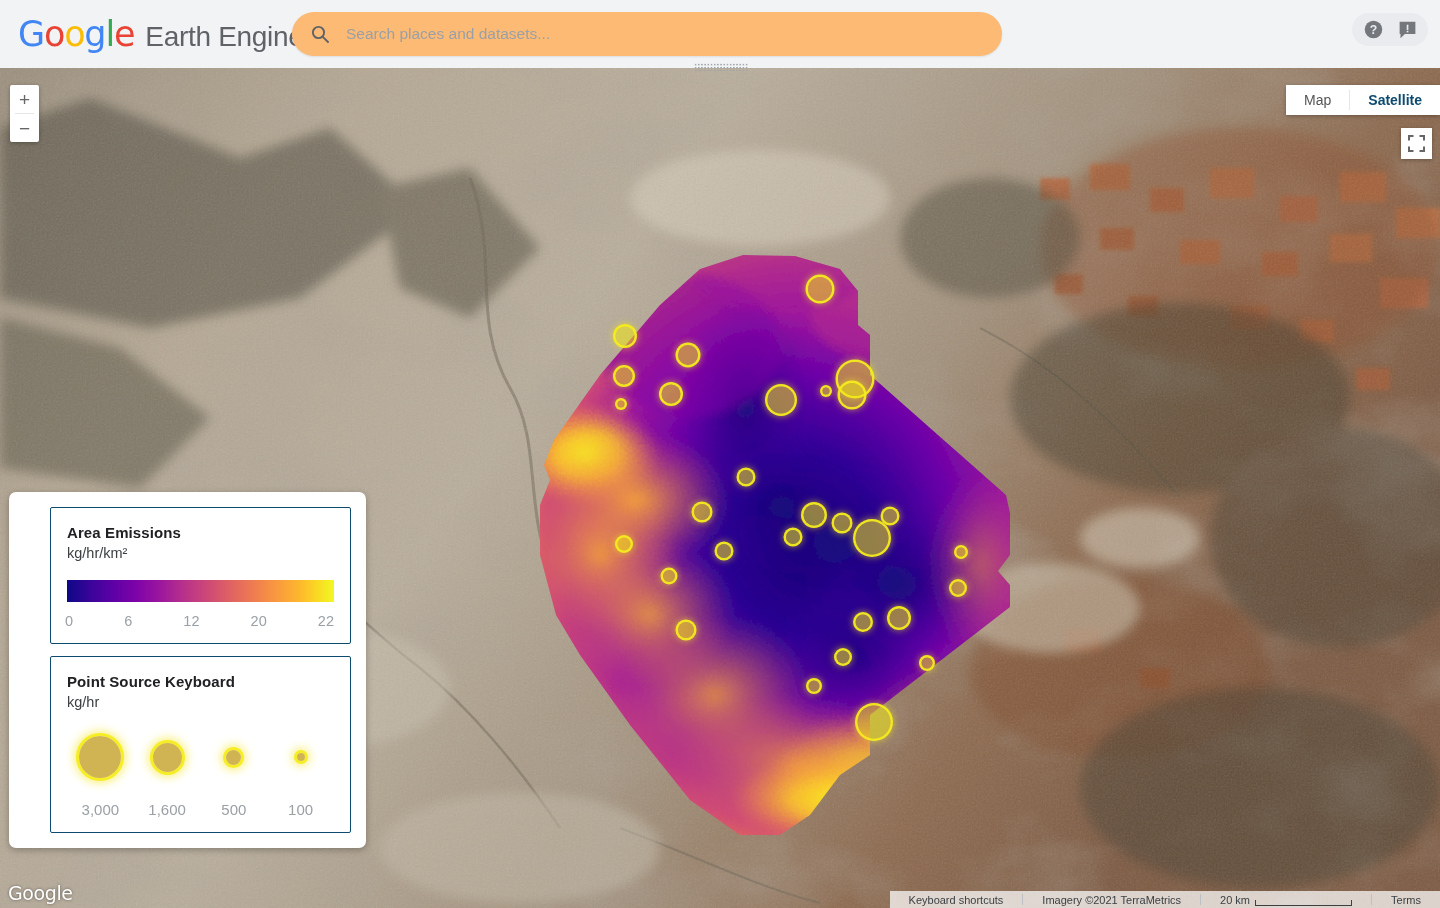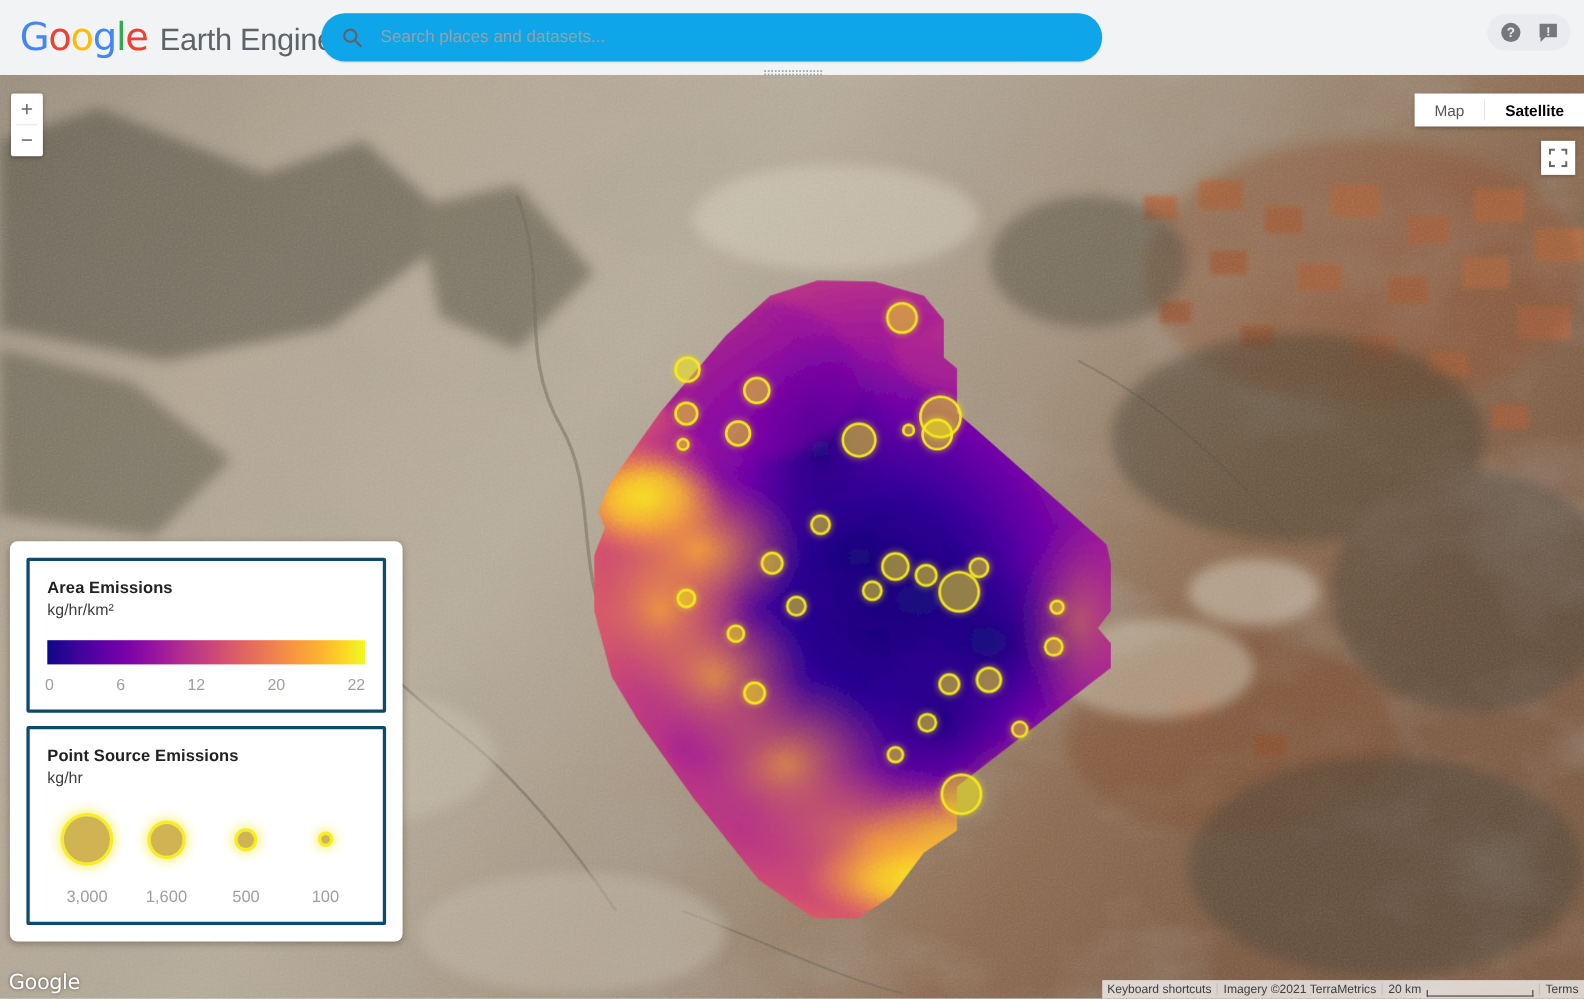--- a/index.html
+++ b/index.html
@@ -33,21 +33,21 @@
   .g-logo span { display: inline-block; }
   .ee-title {
     font-size: 28px; line-height: 30px;
     color: #5f6368; margin-left: 11px;
     letter-spacing: -0.3px; font-weight: 400;
   }
 
   .searchbar {
     position: absolute; left: 292px; top: 12px;
     width: 710px; height: 44px;
-    background: #0ea5e9;
+    background: #fdba74;
     border-radius: 22px;
     display: flex; align-items: center;
     box-shadow: 0 1px 2px rgba(60,64,67,0.12);
   }
   .search-icon { margin-left: 18px; display: flex; width: 20px; height: 20px; }
   .search-input {
     border: none; outline: none; background: transparent;
     margin-left: 16px; font-size: 15.5px;
     font-family: "Liberation Sans", sans-serif;
     color: #3c4043; width: 620px;
@@ -128,21 +128,21 @@
     background: #fff;
     box-shadow: 0 1px 4px rgba(0,0,0,.3);
     z-index: 20;
   }
   .mt-btn {
     border: none; background: transparent; cursor: pointer;
     font-size: 14px; color: #565656;
     font-family: "Liberation Sans", sans-serif;
     padding: 0 18px; height: 100%;
   }
-  .mt-btn.active { font-weight: bold; color: #000000; }
+  .mt-btn.active { font-weight: bold; color: #0c4a6e; }
   .mt-div { width: 1px; background: #e6e6e6; margin: 5px 0; }
 
   .fullscreen-btn {
     position: absolute; right: 8px; top: 60px;
     width: 31px; height: 31px;
     background: #fff; border: none; cursor: pointer;
     box-shadow: 0 1px 4px rgba(0,0,0,.3);
     display: flex; align-items: center; justify-content: center;
     z-index: 20;
   }
@@ -151,23 +151,24 @@
   .legend-panel {
     position: absolute; left: 9px; top: 424px;
     width: 357px;
     background: #ffffff;
     border-radius: 7px;
     box-shadow: 0 2px 7px rgba(0,0,0,.28);
     padding: 15px;
     z-index: 25;
   }
   .legend-card {
-    border: 3px solid #0c4a6e;
+    border: 1px solid #0c4a6e;
     border-radius: 2px;
     padding: 16px 16px 14px 16px;
+    margin-left: 26px;
   }
   .legend-card + .legend-card { margin-top: 12px; }
   .legend-title {
     font-size: 15px; font-weight: bold; color: #202124;
     letter-spacing: .1px;
   }
   .legend-unit {
     font-size: 14.5px; color: #3c4043; margin-top: 4px;
   }
   .ramp {
@@ -211,21 +212,21 @@
     letter-spacing: -.4px;
     z-index: 22;
   }
   .attrib {
     position: absolute; right: 0; bottom: 0;
     height: 17px; display: flex; align-items: center;
     background: rgba(255,255,255,.72);
     font-size: 11px; color: #3c4043;
     z-index: 22;
   }
-  .attrib > * { padding: 0 5px; white-space: nowrap; }
+  .attrib > * { padding: 0 19px; white-space: nowrap; }
   .attrib .sep { width: 1px; background: #bdc1c6; padding: 0; height: 11px; }
   .scalebar-wrap { display: flex; align-items: flex-end; gap: 5px; }
   .scalebar {
     width: 97px; height: 6px;
     border: 1px solid #3c4043; border-top: none;
     margin-top: -4px;
   }
 </style>
 </head>
 <body>
@@ -473,21 +474,21 @@
         <div class="ticks">
           <span>0</span>
           <span>6</span>
           <span>12</span>
           <span>20</span>
           <span>22</span>
         </div>
       </div>
 
       <div class="legend-card">
-        <div class="legend-title">Point Source Emissions</div>
+        <div class="legend-title">Point Source Keyboard</div>
         <div class="legend-unit">kg/hr</div>
         <div class="ps-row" id="ps-row">
             <div class="ps-cell">
               <div class="ps-dot" style="width: 42px; height: 42px;"></div>
             </div>
             <div class="ps-cell">
               <div class="ps-dot" style="width: 29px; height: 29px;"></div>
             </div>
             <div class="ps-cell">
               <div class="ps-dot" style="width: 15px; height: 15px;"></div>

